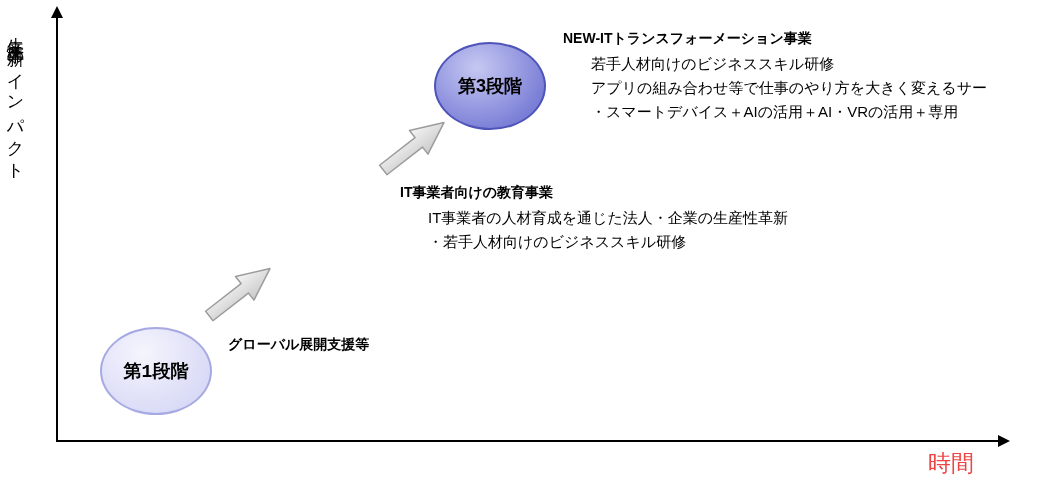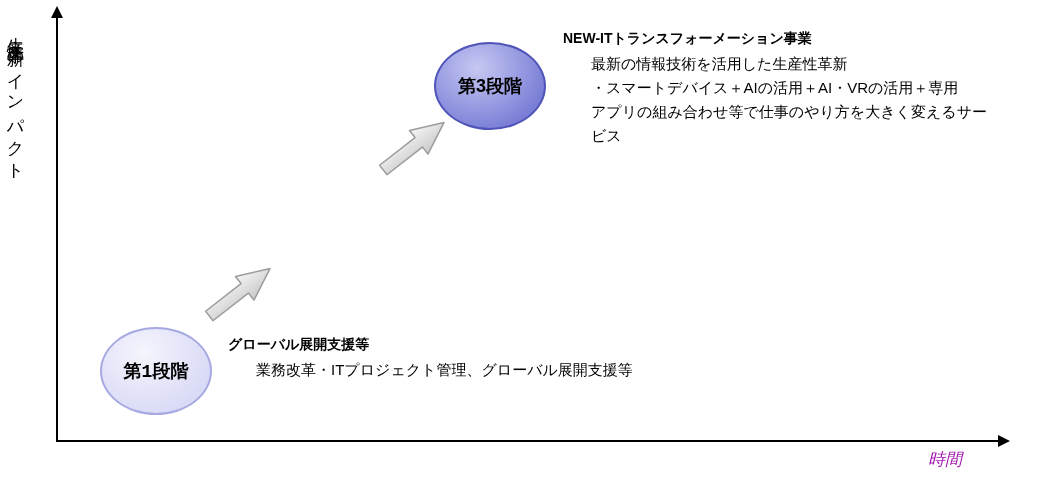--- a/index.html
+++ b/index.html
@@ -37,23 +37,22 @@
     left: 4px; top: 24px;
     writing-mode: vertical-rl;
     text-orientation: upright;
     font-size: 17px;
     letter-spacing: 3px;
     color: #000;
   }
   .x-axis-label {
     position: absolute;
     left: 928px; top: 448px;
-    font-size: 17px;
-    color: #a21caf;
-    font-style: italic;
+    font-size: 23px;
+    color: #ef4444;
   }
   
   .stage-ellipse {
     position: absolute;
     width: 112px;
     height: 88px;
     border-radius: 50%;
     border: 2px solid #8a8ed8;
     box-sizing: border-box;
     display: flex;
@@ -108,52 +107,55 @@
   <div class="arrowhead arrowhead-up"></div>
   <div class="arrowhead arrowhead-right"></div>
   <div class="y-axis-label">生産性革新のインパクト</div>
   <div class="x-axis-label">時間</div>
 
   <div class="stage-ellipse ellipse-1" style="background: radial-gradient(at 38% 28%, rgb(245, 245, 253) 0%, rgb(217, 218, 246) 75%); border-color: rgb(167, 170, 226); font-family: Liberation Mono, monospace;">
     <span class="stage-label">第1段階</span>
   </div>
   <div class="stage-text text-1">
     <div class="stage-title">グローバル展開支援等</div>
-    <div class="stage-desc">
-      <div>業務改革・ITプロジェクト管理、グローバル展開支援等</div>
-    </div>
   </div>
 
   <svg class="step-arrow step-arrow-1" viewBox="0 0 80 36">
     <defs>
       <linearGradient id="arrowGrad1" x1="0" y1="0" x2="0" y2="1">
         <stop offset="0" class="arrow-stop-light" stop-color="#f5f5f5"></stop>
         <stop offset="1" class="arrow-stop-dark" stop-color="#c9c9c9"></stop>
       </linearGradient>
     </defs>
     <polygon points="1,12 46,12 46,3 78,18 46,33 46,24 1,24" fill="url(#arrowGrad1)" class="arrow-poly" stroke="#9c9c9c" stroke-width="1.5" stroke-linejoin="round"></polygon>
   </svg>
 
+  <div class="stage-text text-2">
+    <div class="stage-title">IT事業者向けの教育事業</div>
+    <div class="stage-desc">
+      <div>IT事業者の人材育成を通じた法人・企業の生産性革新</div>
+      <div>・若手人材向けのビジネススキル研修</div>
+    </div>
+  </div>
 
   <svg class="step-arrow step-arrow-2" viewBox="0 0 80 36">
     <defs>
       <linearGradient id="arrowGrad2" x1="0" y1="0" x2="0" y2="1">
         <stop offset="0" class="arrow-stop-light" stop-color="#f5f5f5"></stop>
         <stop offset="1" class="arrow-stop-dark" stop-color="#c9c9c9"></stop>
       </linearGradient>
     </defs>
     <polygon points="1,12 46,12 46,3 78,18 46,33 46,24 1,24" fill="url(#arrowGrad2)" class="arrow-poly" stroke="#9c9c9c" stroke-width="1.5" stroke-linejoin="round"></polygon>
   </svg>
 
   <div class="stage-ellipse ellipse-3" style="background: radial-gradient(at 38% 28%, rgb(198, 200, 242) 0%, rgb(122, 126, 214) 75%); border-color: rgb(79, 84, 184);">
     <span class="stage-label">第3段階</span>
   </div>
   <div class="stage-text text-3">
     <div class="stage-title">NEW-ITトランスフォーメーション事業</div>
     <div class="stage-desc">
-      <div>最新の情報技術を活用した生産性革新</div>
+      <div>若手人材向けのビジネススキル研修</div>
+      <div>アプリの組み合わせ等で仕事のやり方を大きく変えるサー</div>
       <div>・スマートデバイス＋AIの活用＋AI・VRの活用＋専用</div>
-      <div>アプリの組み合わせ等で仕事のやり方を大きく変えるサー</div>
-      <div>ビス</div>
     </div>
   </div>
 
 </div>
 
 </body></html>

